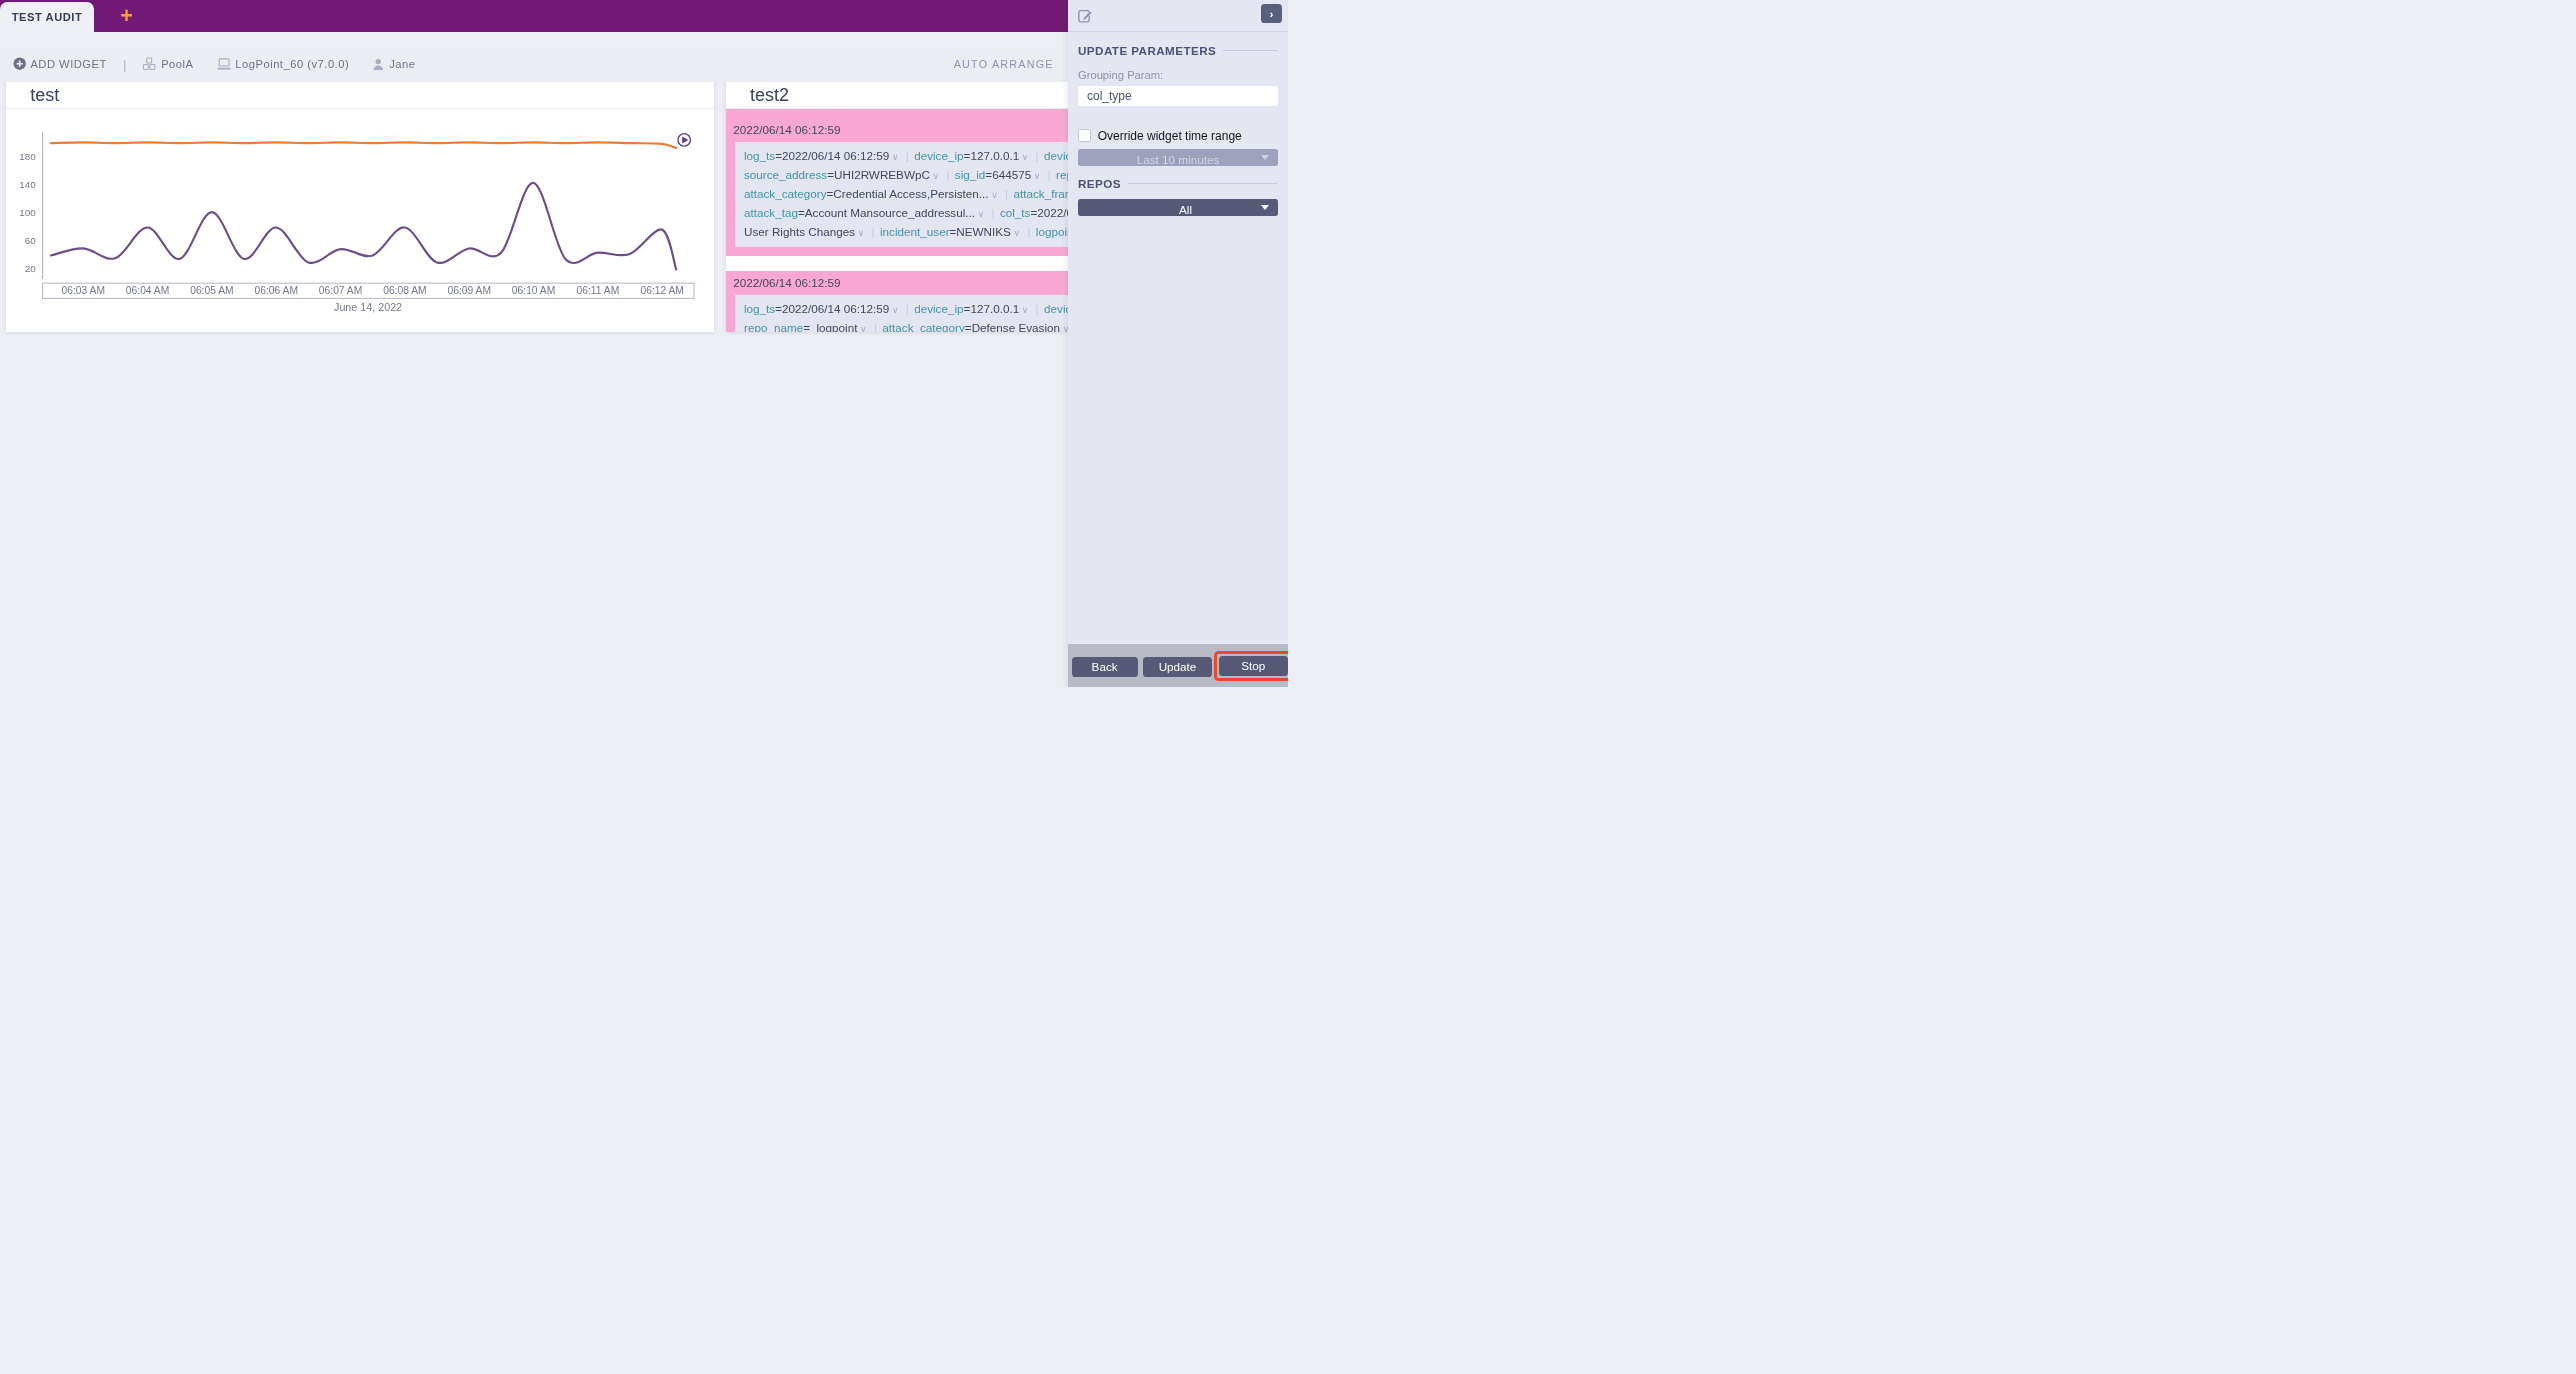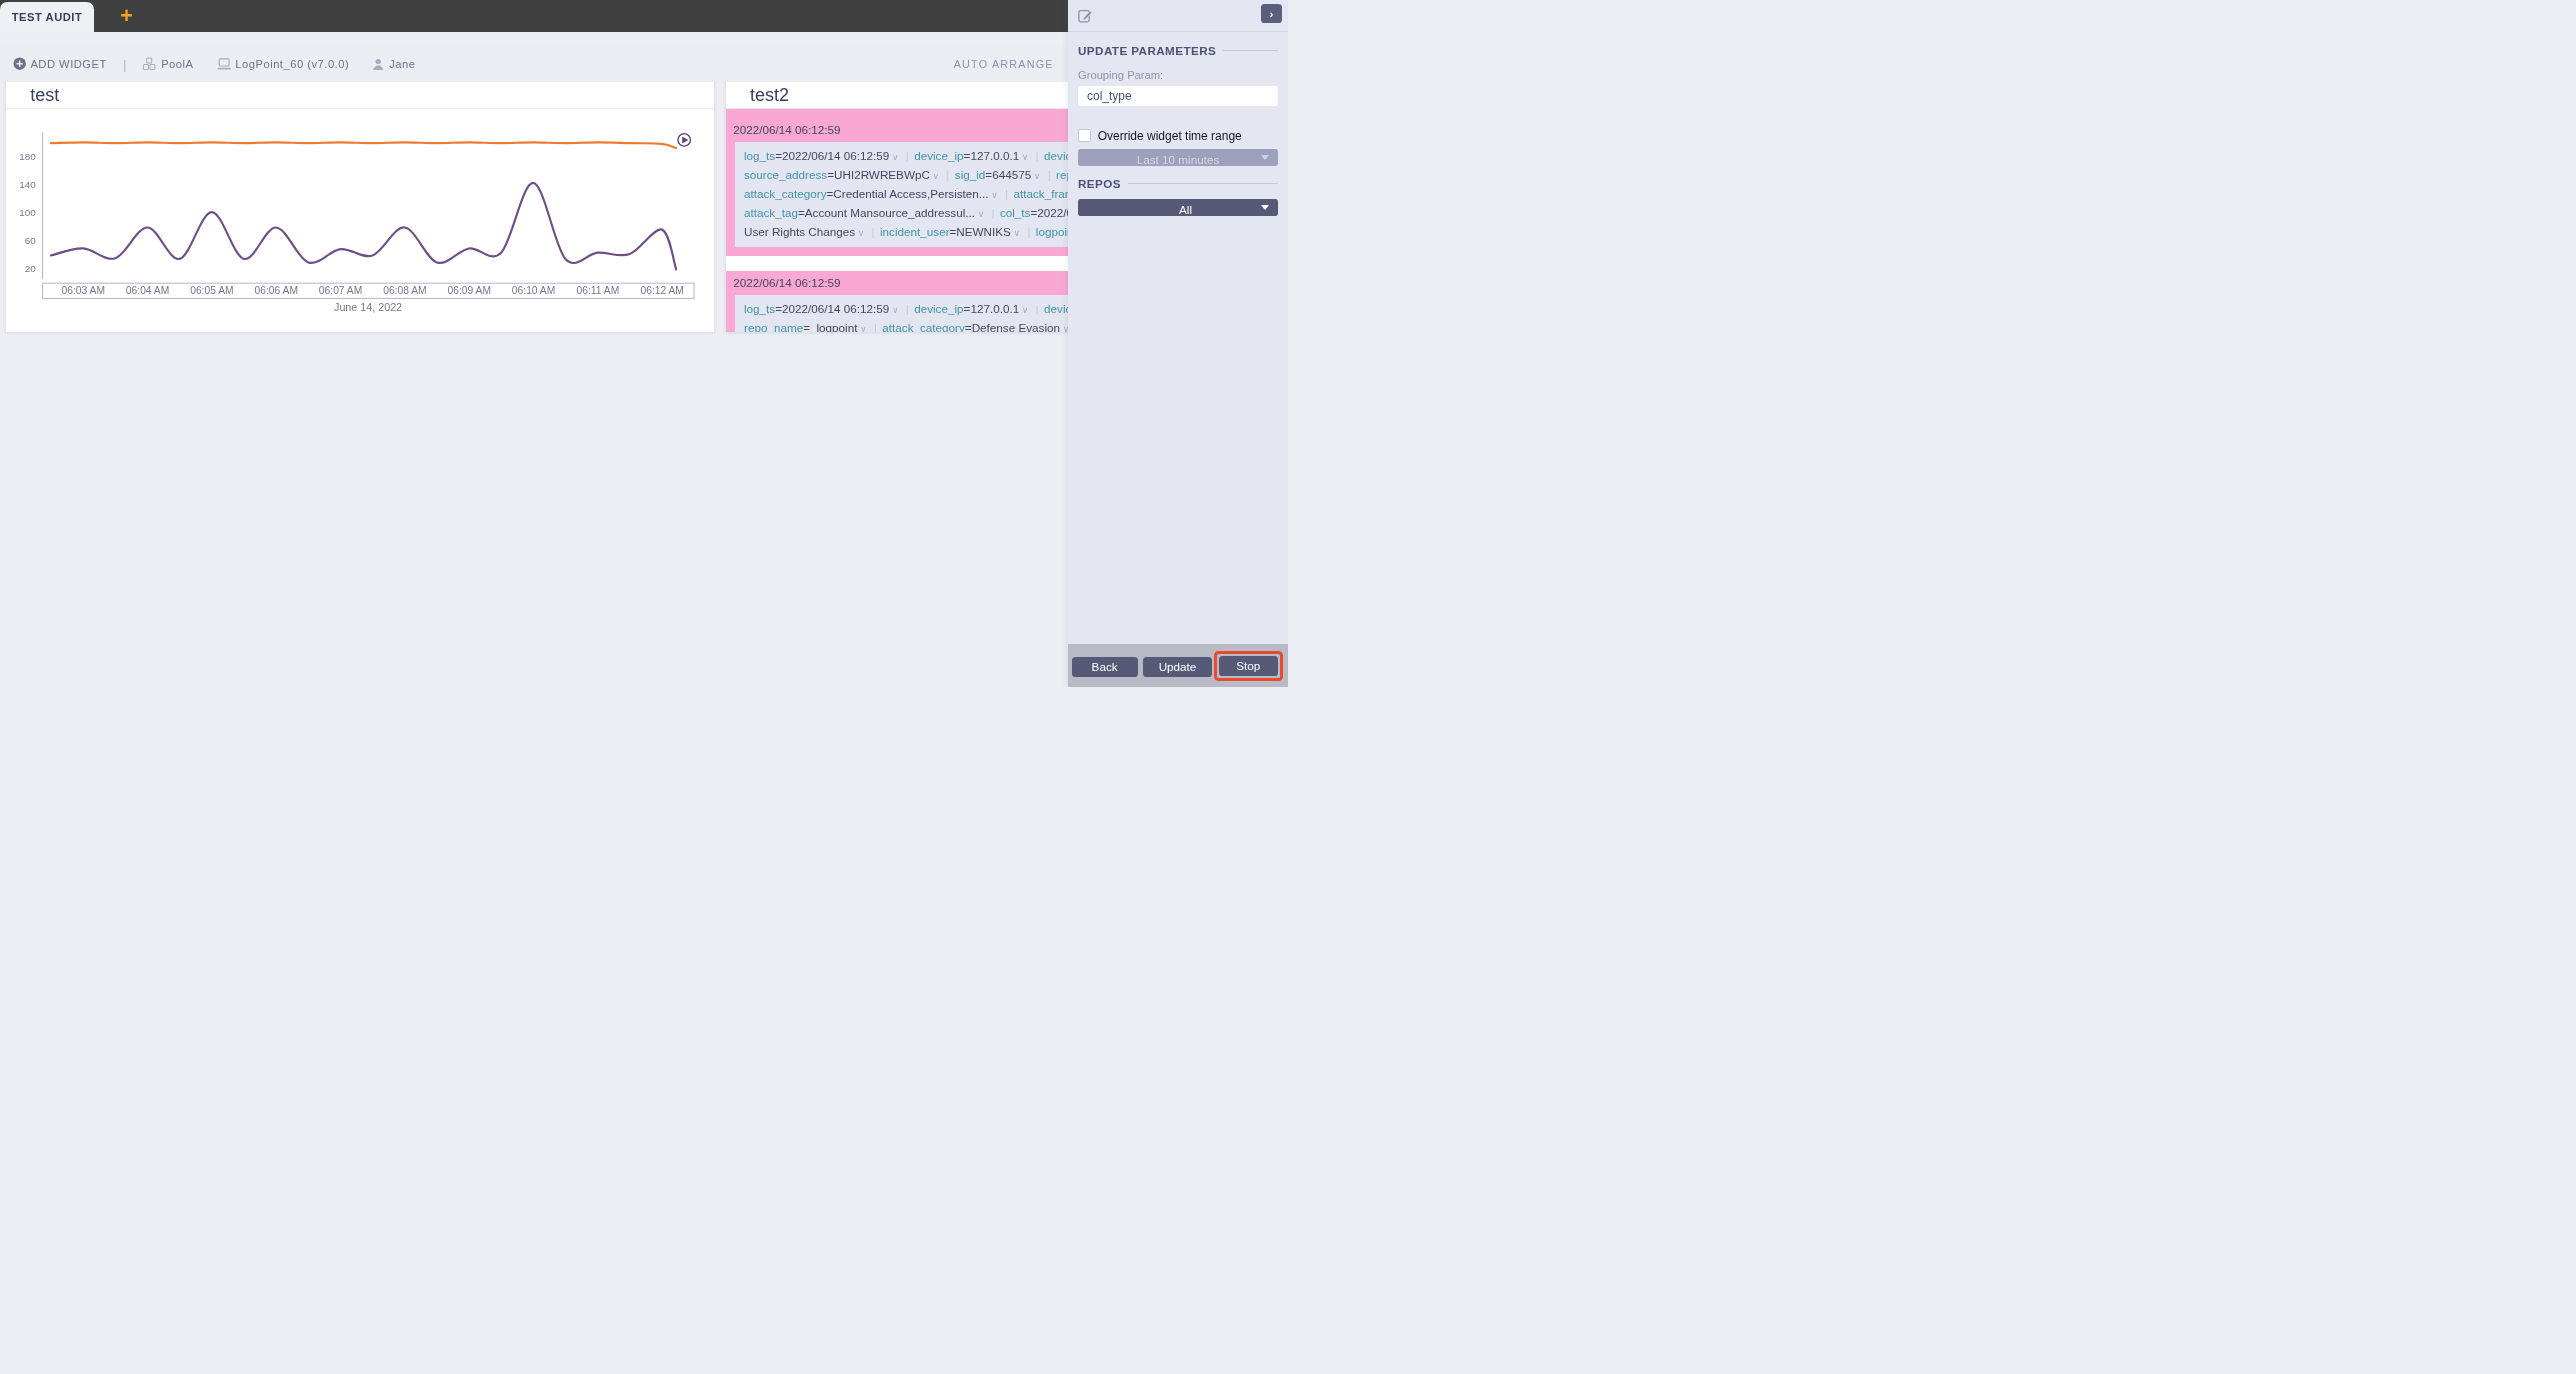--- a/index.html
+++ b/index.html
@@ -1,20 +1,20 @@
 <!DOCTYPE html>
 <html style="font-size:14.3px"><head>
 <meta charset="utf-8">
 <style>
   * { margin:0; padding:0; box-sizing:border-box; }
   html,body { width:1288px; height:687px; }
   body { font-family:"Liberation Sans", sans-serif; background:#eceef4; position:relative; overflow:hidden; }
 
   
-  .tabbar { position:absolute; left:0; top:0; width:1264px; height:32px; background:#404040; z-index:5;padding-left:42px; }
+  .tabbar { position:absolute; left:0; top:0; width:1264px; height:32px; background:#701a75; z-index:5;padding-left:42px; }
   .tab-active { position:absolute; left:0; top:1.8px; width:94px; height:30.5px; background:#eef0f5;
                 border-radius:7.2px 7.2px 0 0; display:flex; align-items:center; justify-content:center;
                 font-size:11.2px; font-weight:bold; letter-spacing:0.5px; color:#363c5c; cursor:pointer; }
   .add-tab { position:absolute; left:115px; top:2.7px; width:23px; height:27px; color:#f2a31c;
              font-size:21.5px; font-weight:bold; display:flex; align-items:center; justify-content:center; cursor:pointer; }
 
   
   .toolbar { position:absolute; left:0; top:32px; width:1068px; height:36px; background:#ebedf2;
              display:flex; align-items:center; padding:0 14.3px 0 12.5px; color:#6e7289; font-size:11.2px; z-index:4;margin-top:14px; }
   .tb-item { display:flex; align-items:center; gap:4.5px; white-space:nowrap; }
@@ -72,21 +72,21 @@
   .caret { position:absolute; right:9px; top:6.3px; width:0; height:0;
            border-left:4.5px solid transparent; border-right:4.5px solid transparent; }
   .dd-disabled .caret { border-top:5.4px solid #ced1e0; }
   .dd-dark .caret { border-top:5.4px solid #ffffff; }
   .sb-footer { position:absolute; left:0; bottom:0; width:220px; height:43px; background:#b8bac5; }
   .btn { position:absolute; top:12.5px; height:20px; background:#565a77; color:#fff; border:none;
          border-radius:3.6px; font-size:11.7px; font-family:"Liberation Sans", sans-serif; cursor:pointer; }
   #btn-back { left:3.6px; width:66px; }
   #btn-update { left:75px; width:69px; }
   .stop-wrap { position:absolute; left:146px; top:7.2px; border:3.6px solid #e8492f; border-radius:4.5px; padding:1.8px; }
-  #btn-stop { position:static; display:block; width:59px;text-align:center; }
+  #btn-stop { position:static; display:block; width:69px;text-align:center; }
 </style>
 </head>
 <body>
 
 <div class="tabbar">
   <div class="tab-active">
     <span>TEST AUDIT</span>
   </div>
   <div class="add-tab">
     <span>+</span>

